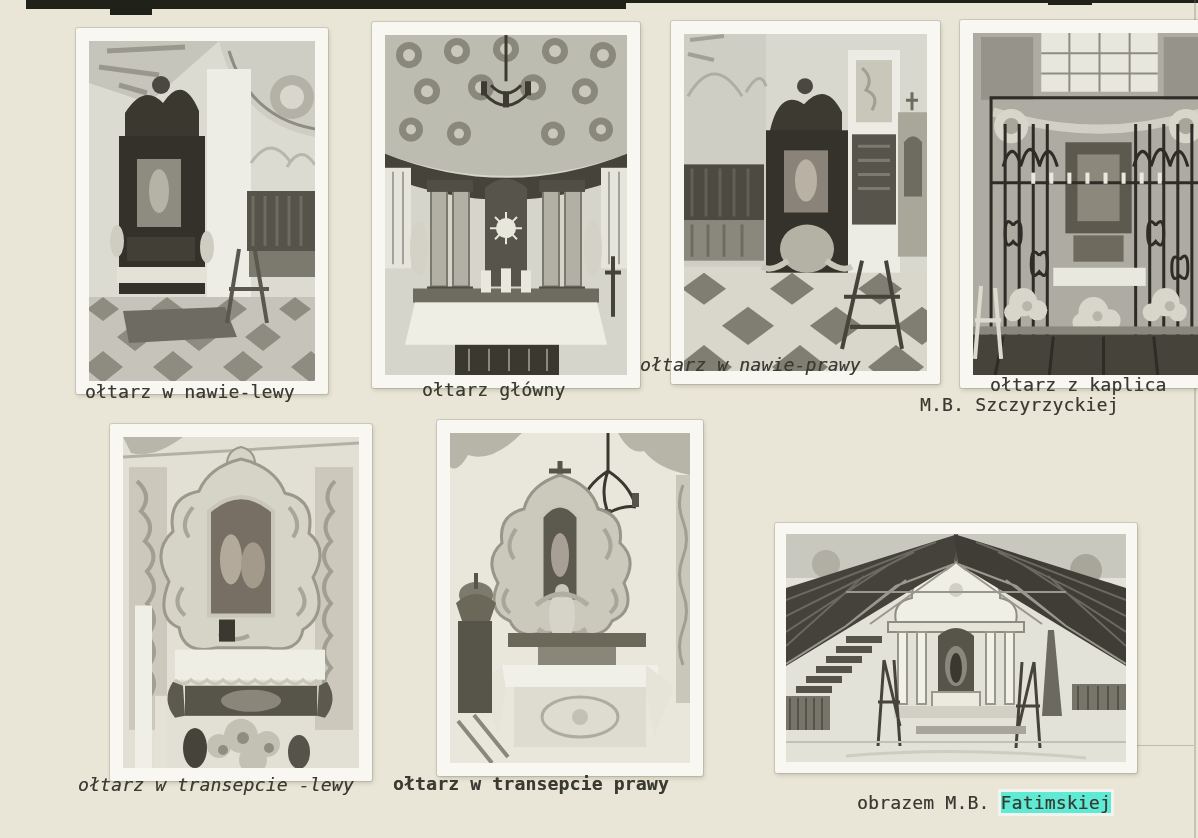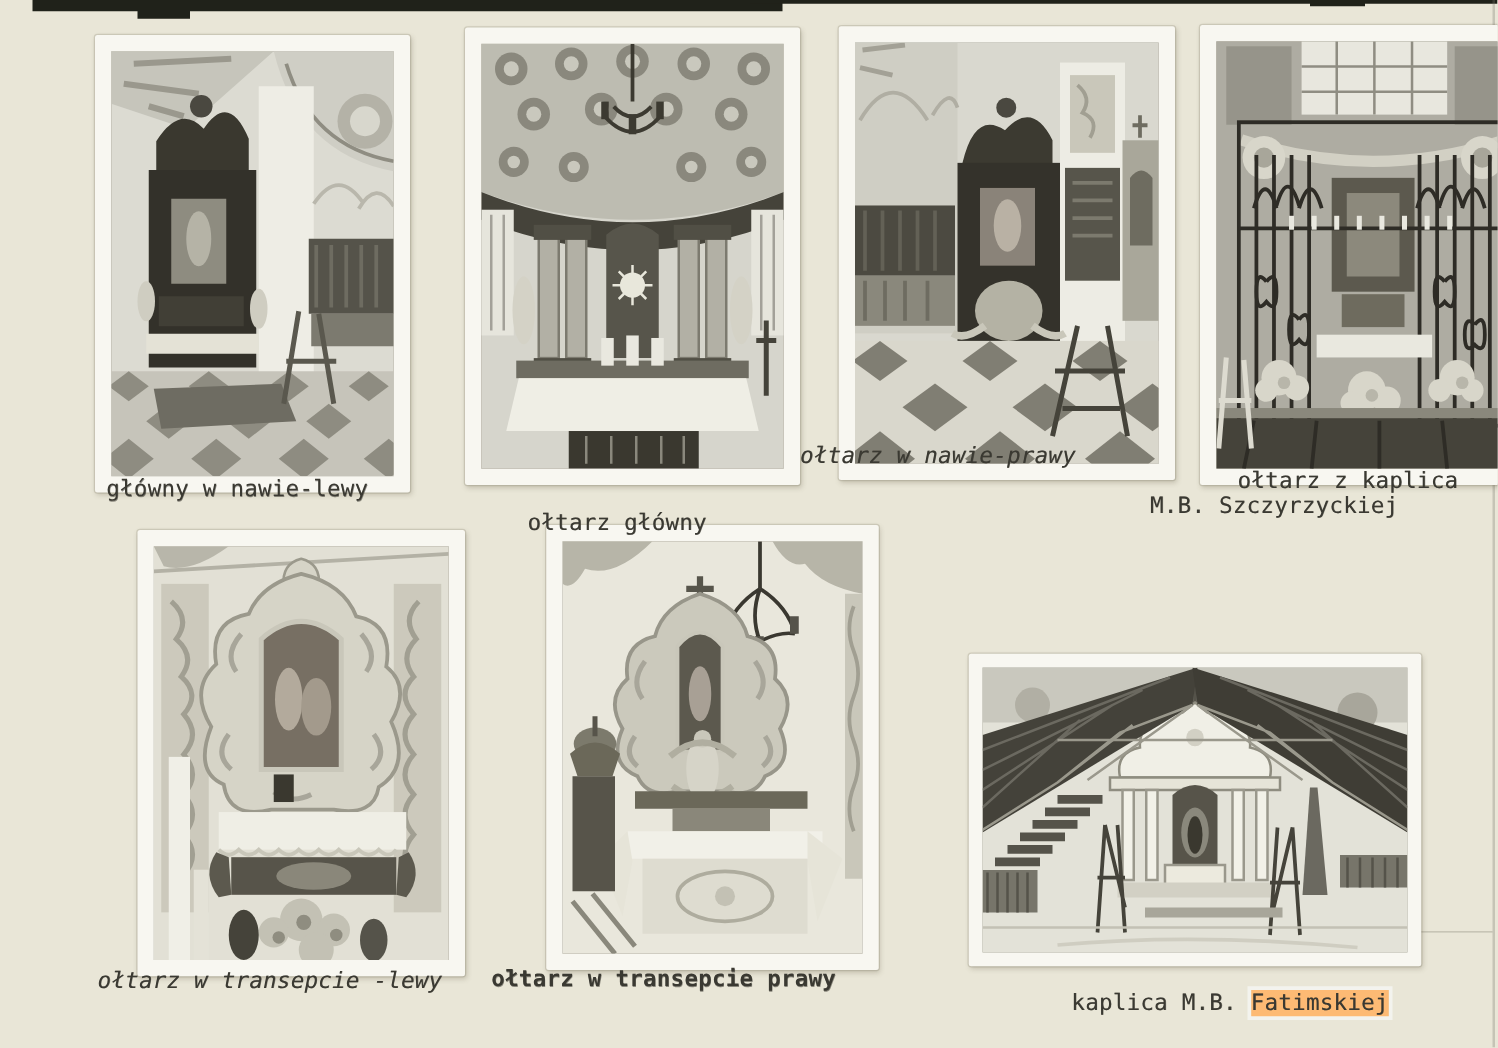--- a/index.html
+++ b/index.html
@@ -32,28 +32,28 @@
   .c5{left:70px;top:408px;width:262px;height:357px;}
   .c6{left:397px;top:404px;width:266px;height:356px;}
   .c7{left:735px;top:507px;width:362px;height:250px;padding:11px;}
 
   
   .caption{
     position:absolute;font-size:18px;line-height:20px;color:#3a3932;
     letter-spacing:0.2px;white-space:pre;text-shadow:0.3px 0.3px 0 rgba(58,57,50,0.55);
   }
   .cap1{left:85px;top:382px;}
-  .cap2{left:422px;top:380px;margin-top:29px;}
+  .cap2{left:422px;top:380px;}
   .cap3{left:640px;top:355px;font-style:italic;}
   .cap4a{left:990px;top:375px;}
   .cap4b{left:920px;top:395px;}
   .cap5{left:78px;top:775px;font-style:italic;}
   .cap6{left:393px;top:774px;font-weight:bold;}
   .cap7{left:835px;top:773px;}
-  .patched{background:#fdba74;box-shadow:0 0 0 3px #f3f3ee;}
+  .patched{background:#5eead4;box-shadow:0 0 0 3px #f3f3ee;}
 </style>
 </head>
 <body>
 
 <div class="film-edge edge-main"></div>
 <div class="film-edge edge-thin"></div>
 <div class="film-edge edge-notch"></div>
 <div class="film-edge edge-blob"></div>
 <div class="film-edge edge-right"></div>
 <div class="scratch"></div>
@@ -409,22 +409,22 @@
       <path d="M4 164 V196 M12 164 V196 M20 164 V196 M28 164 V196 M36 164 V196" stroke="#55534a" stroke-width="2"></path>
       <rect x="286" y="150" width="54" height="26" fill="#77756a"></rect>
       <path d="M292 152 V176 M302 152 V176 M312 152 V176 M322 152 V176 M332 152 V176" stroke="#55534a" stroke-width="2"></path>
       <rect x="130" y="192" width="110" height="8" fill="#a8a69a"></rect>
       <path d="M0 208 H340" stroke="#c3c1b5" stroke-width="2"></path>
       <path d="M60 222 Q170 212 300 224" stroke="#cfcdc1" stroke-width="3" fill="none"></path>
     </svg>
   </div>
 </figure>
 
-<div class="caption cap1">główny w nawie-lewy</div>
+<div class="caption cap1">ołtarz w nawie-lewy</div>
 <div class="caption cap2">ołtarz główny</div>
 <div class="caption cap3">ołtarz w nawie-prawy</div>
 <div class="caption cap4a">ołtarz z kaplica</div>
 <div class="caption cap4b">M.B. Szczyrzyckiej</div>
 <div class="caption cap5">ołtarz w transepcie -lewy</div>
 <div class="caption cap6">ołtarz w transepcie prawy</div>
 <div class="caption cap7">
-  <span>kaplica M.B. </span><span class="patched">Fatimskiej</span>
+  <span>obrazem M.B. </span><span class="patched">Fatimskiej</span>
 </div>
 
 </body></html>

